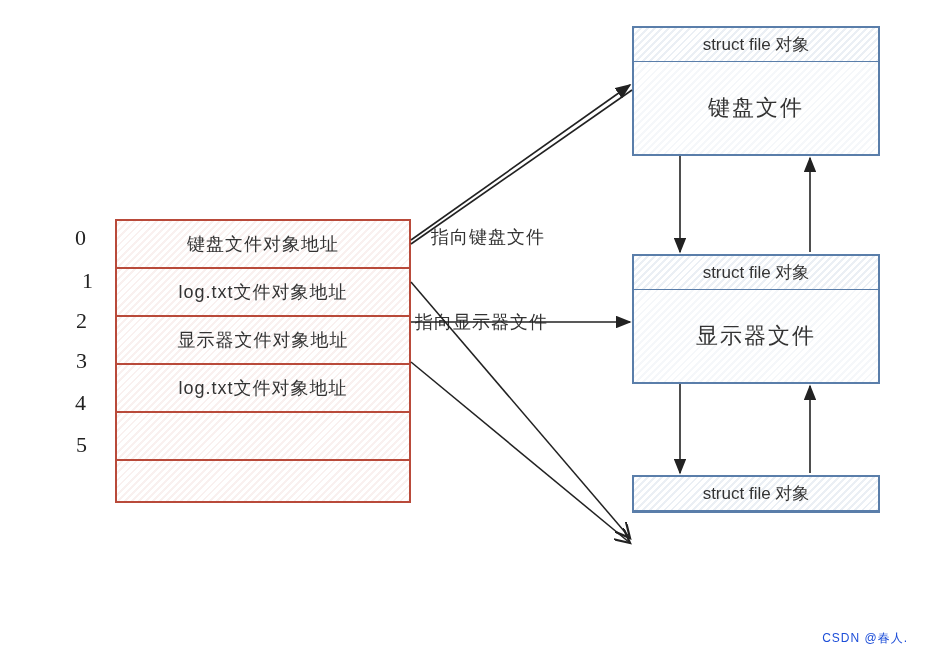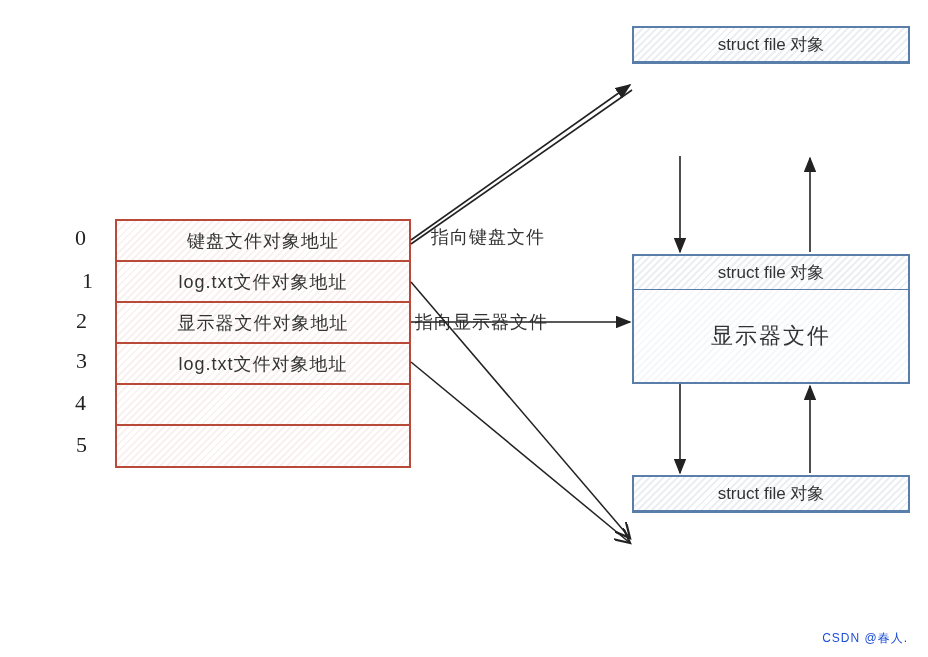--- a/index.html
+++ b/index.html
@@ -17,41 +17,41 @@
       color: #222;
       font-family: "Comic Sans MS", cursive;
     }
     .table-container {
       position: absolute;
       left: 115px;
       top: 219px;
       width: 296px;
     }
     .table-row {
-      height: 41px;
+      height: 48px;
       border: 2px solid #b94a3a;
       border-bottom: none;
       background: repeating-linear-gradient(
         -45deg,
         rgba(185,74,58,0.08),
         rgba(185,74,58,0.08) 2px,
         transparent 2px,
         transparent 5px
       );
       display: flex;
       align-items: center;
       justify-content: center;
       font-size: 18px;
       color: #333;
       letter-spacing: 1px;
     }
     .table-row:last-child { border-bottom: 2px solid #b94a3a; height: 44px; }
     .struct-box {
       position: absolute;
-      width: 278px;
+      width: 248px;
       border: 2px solid #5a7eaa;
       background: #fff;
     }
     .struct-header {
       height: 34px;
       background: repeating-linear-gradient(
         -45deg,
         rgba(90,126,170,0.12),
         rgba(90,126,170,0.12) 2px,
         transparent 2px,
@@ -117,20 +117,21 @@
   <div class="table-row">键盘文件对象地址</div>
   <div class="table-row">log.txt文件对象地址</div>
   <div class="table-row">显示器文件对象地址</div>
   <div class="table-row">log.txt文件对象地址</div>
   <div class="table-row"></div>
   <div class="table-row"></div>
 </div>
 
 <div class="struct-box" style="left:632px; top:26px;">
   <div class="struct-header">struct file 对象</div>
+  <div class="struct-body">键盘文件</div>
 </div>
 
 <div class="struct-box" style="left:632px; top:254px;">
   <div class="struct-header">struct file 对象</div>
   <div class="struct-body">显示器文件</div>
 </div>
 
 <div class="struct-box" style="left:632px; top:475px;">
   <div class="struct-header">struct file 对象</div>
 </div>

